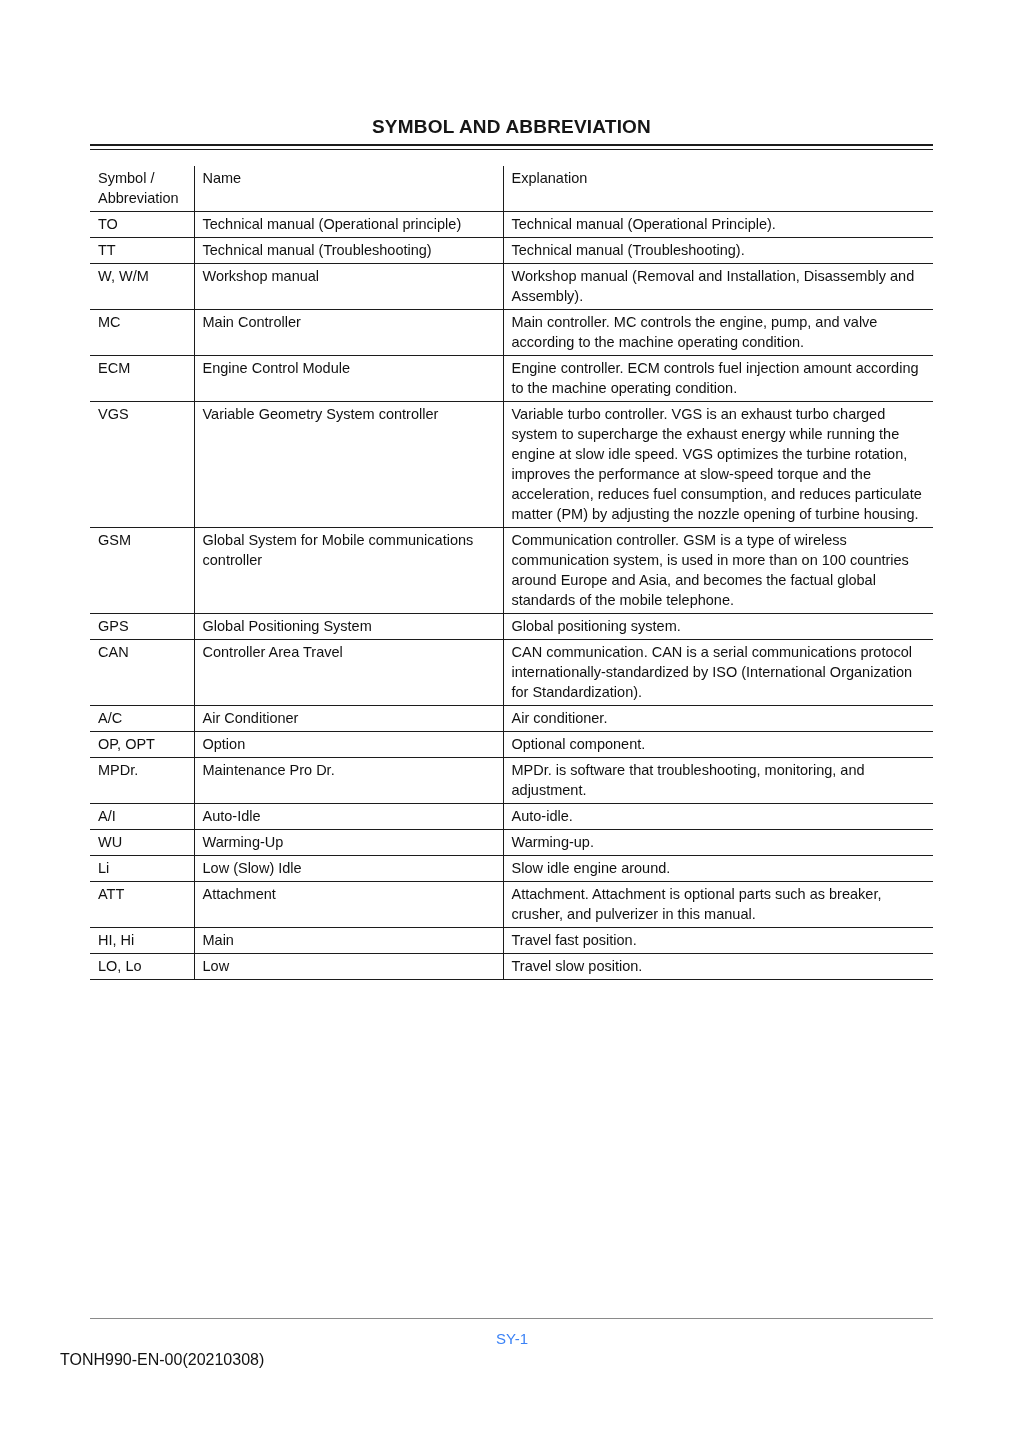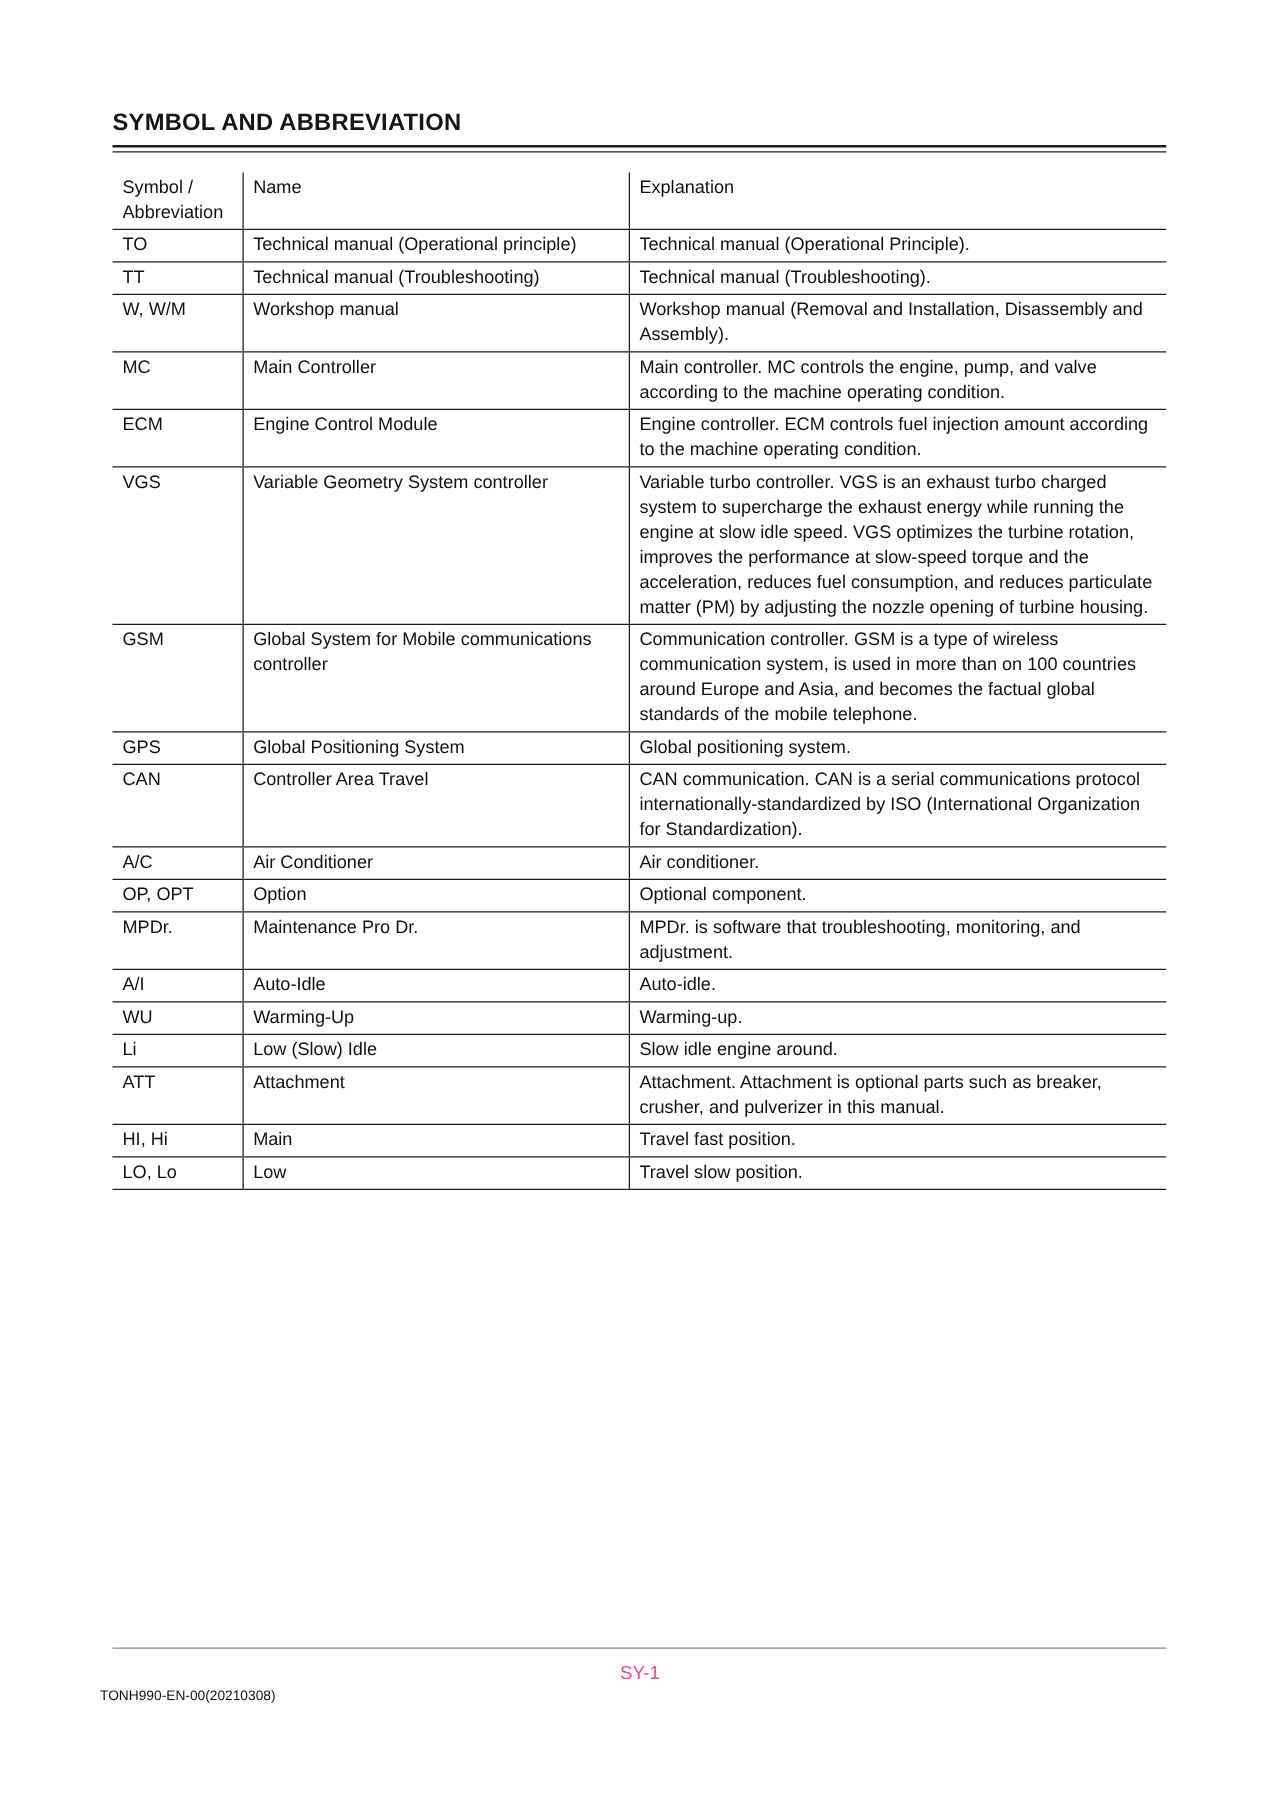--- a/index.html
+++ b/index.html
@@ -16,22 +16,22 @@
     background: #ffffff;
     overflow: hidden;
   }
   .content {
     position: absolute;
     left: 90px;
     width: 843px;
     top: 0;
   }
   .doc-title {
-    margin-top: 88px;
-    text-align: left;
+    margin-top: 116px;
+    text-align: center;
     font-size: 19px;
     font-weight: bold;
     color: #161616;
     letter-spacing: 0.2px;
   }
   .double-rule {
     margin-top: 6px;
     height: 6px;
     border-top: 2.5px solid #1c1c1c;
     border-bottom: 1px solid #1c1c1c;
@@ -66,27 +66,27 @@
     top: 1318px;
     border-top: 1px solid #8a8a8a;
   }
   .page-number {
     position: absolute;
     left: 0;
     width: 1024px;
     top: 1330px;
     text-align: center;
     font-size: 15px;
-    color: #ec4899;
+    color: #3b82f6;
   }
   .doc-code {
     position: absolute;
-    left: 80px;
+    left: 60px;
     top: 1351px;
-    font-size: 11px;
+    font-size: 16px;
     color: #111111;
   }
 </style>
 </head>
 <body>
 
 <div class="page">
   <div class="content">
     <div class="doc-title">SYMBOL AND ABBREVIATION</div>
     <div class="double-rule"></div>

